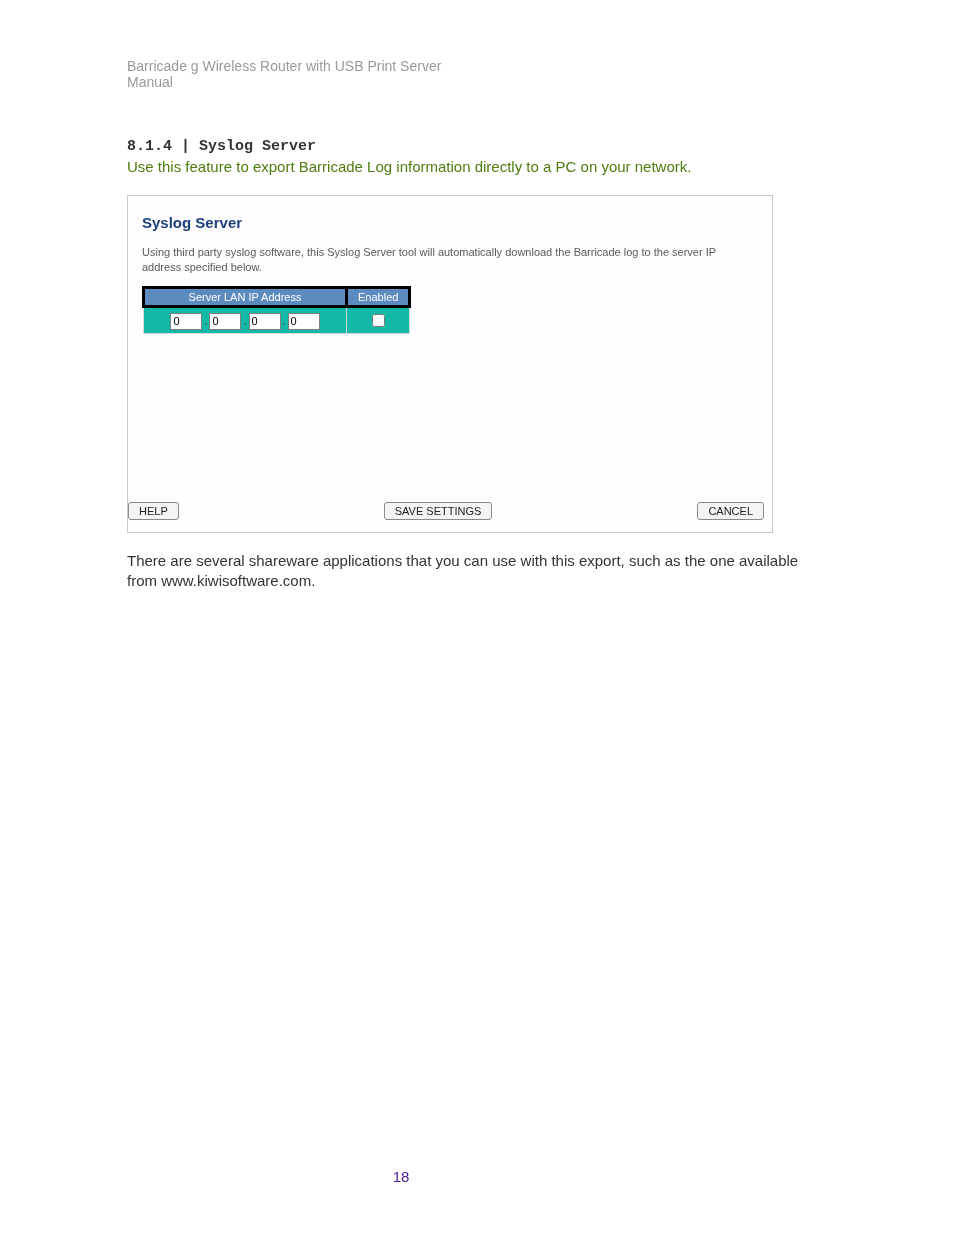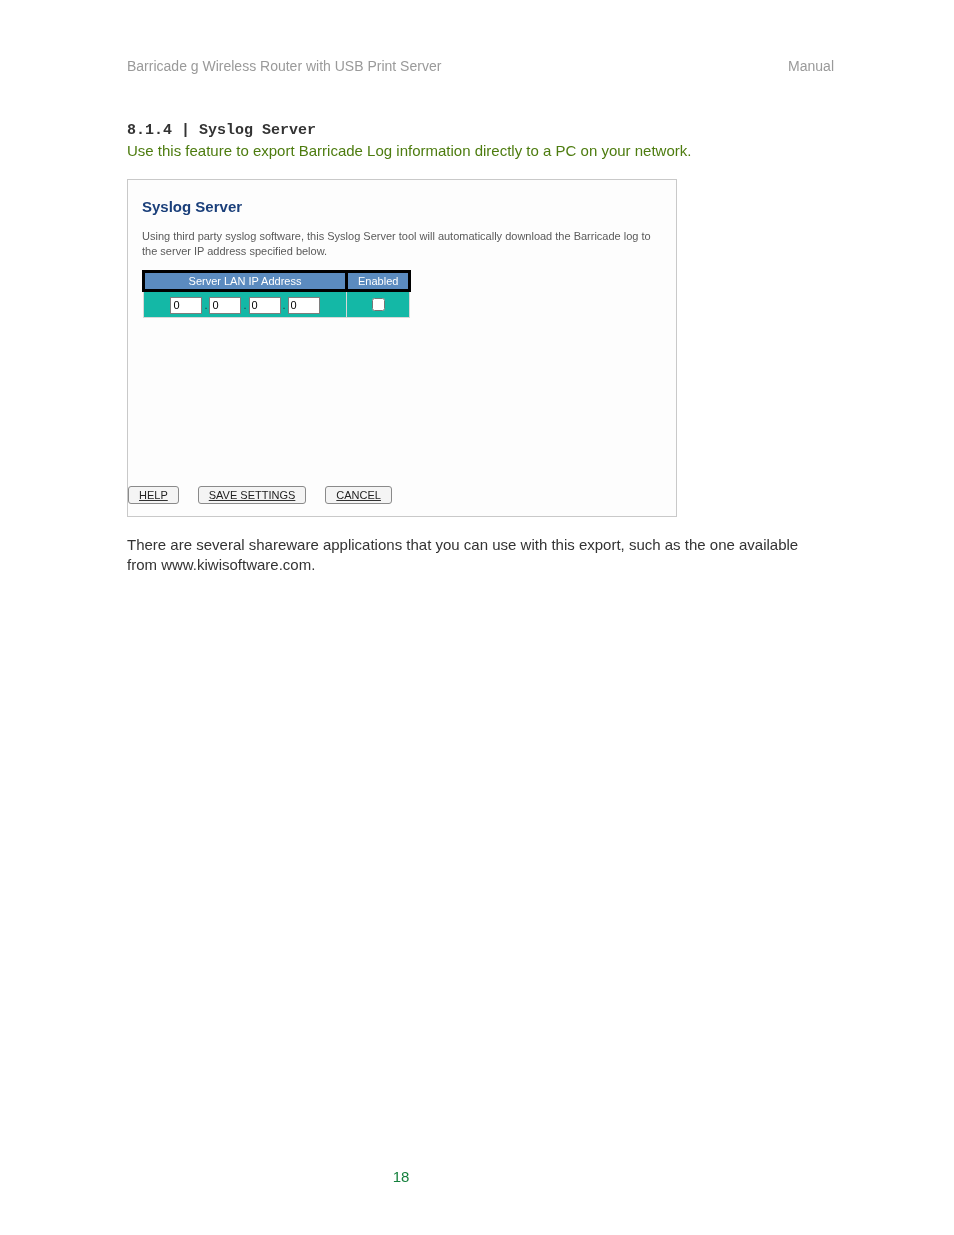--- a/index.html
+++ b/index.html
@@ -14,36 +14,37 @@
   }
   .page {
     padding: 58px 120px 0 127px;
   }
   .header-line {
     display: flex;
     justify-content: space-between;
     font-size: 14px;
     color: #9a9a9a;
     margin-bottom: 48px;
+    flex-direction: column;
   }
   .section-title {
     font-size: 15px;
     font-weight: bold;
     color: #333;
     margin: 0;
     font-family: Liberation Mono, monospace;
   }
   .section-desc {
     font-size: 15px;
     color: #4d7c0f;
     margin: 2px 0 18px 0;
     line-height: 1.35;
   }
   .screenshot-box {
-    width: 550px;
+    width: 646px;
     border: 1px solid #c9c9c9;
     background: #fdfdfd;
     padding: 18px 0 12px 0;
     box-sizing: border-box;
     position: relative;
   }
   .screenshot-inner {
     padding: 0 8px 0 8px;
   }
   .panel-title {
@@ -102,24 +103,23 @@
   .chk {
     width: 13px;
     height: 13px;
     vertical-align: middle;
   }
   .spacer {
     height: 168px;
   }
   .button-row {
     display: flex;
-    justify-content: flex-start;
+    justify-content: space-between;
     gap: 19px;
     padding-right: 8px;
-    text-decoration: underline;
   }
   .btn {
     font-family: Arial, sans-serif;
     font-size: 11px;
     background: #f4f4f4;
     border: 1px solid #8a8a8a;
     border-radius: 3px;
     padding: 2px 10px;
     color: #222;
     cursor: pointer;
@@ -131,21 +131,21 @@
     line-height: 1.35;
     max-width: 700px;
   }
   .page-number {
     position: absolute;
     bottom: 50px;
     left: 0;
     width: 802px;
     text-align: center;
     font-size: 15px;
-    color: #15803d;
+    color: #4c1d95;
   }
 </style>
 </head>
 <body>
 
 <div class="page">
   <div class="header-line">
     <span>Barricade g Wireless Router with USB Print Server</span>
     <span>Manual</span>
   </div>

